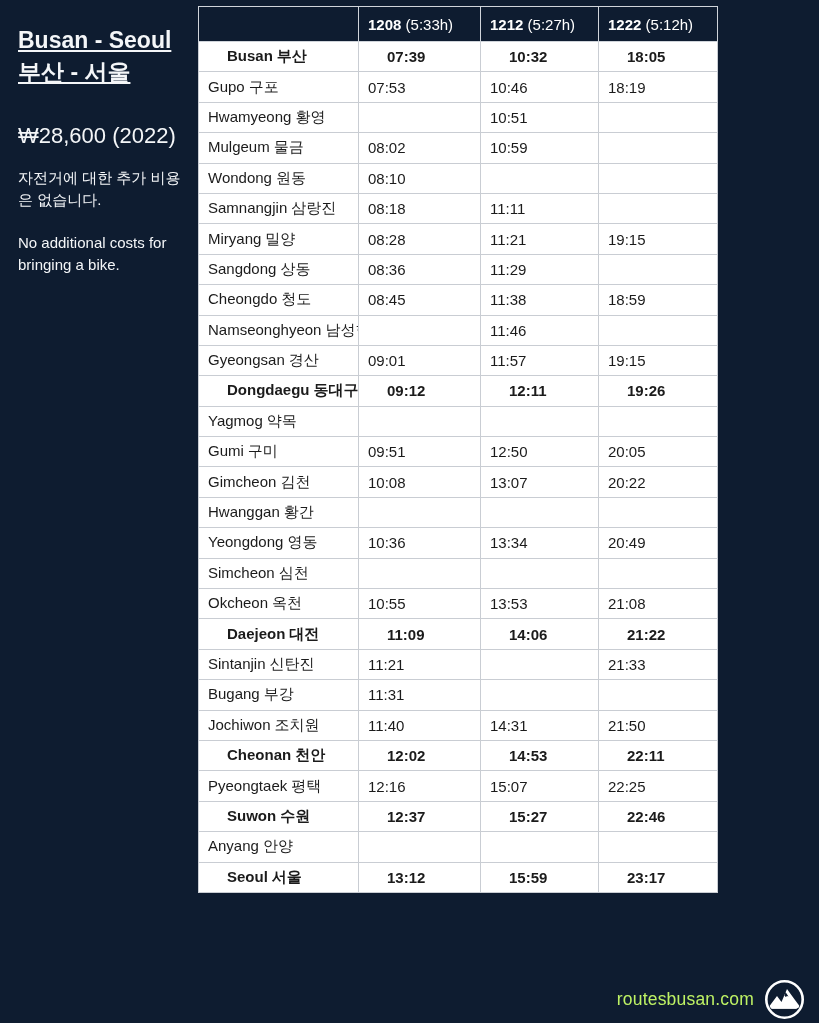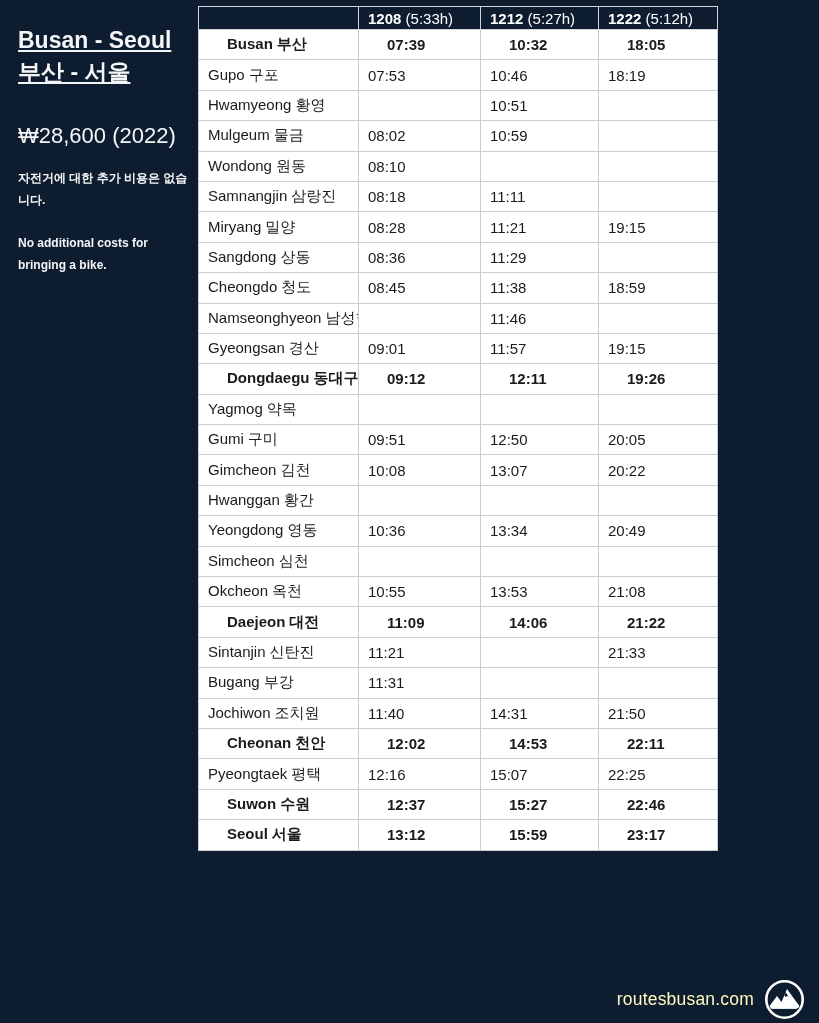--- a/index.html
+++ b/index.html
@@ -27,23 +27,23 @@
     text-decoration: underline;
   }
   .price {
     margin: 38px 0 0 0;
     font-size: 22px;
     line-height: 20px;
     font-weight: 400;
   }
   .note {
     margin: 21px 0 0 0;
-    font-size: 12px;
+    font-size: 15px;
     line-height: 22px;
-    font-weight: 700;
+    font-weight: 400;
   }
 
   
   .timetable {
     position: absolute;
     left: 198px; top: 6px;
     width: 519px;
     border-collapse: collapse;
     table-layout: fixed;
   }
@@ -56,21 +56,21 @@
     border: 1px solid #c9cdd3;
     padding: 0 4px 0 9px;
     text-align: left;
     font-size: 15px;
     white-space: nowrap;
     overflow: hidden;
   }
   .timetable thead th {
     background: #0e1c30;
     color: #ffffff;
-    height: 23px;
+    height: 35px;
     border-color: #cfd4da;
     font-weight: 400;
   }
   .timetable thead th .train-no { font-weight: 700; }
   .timetable tbody td {
     background: #ffffff;
     color: #1b1b1b;
     height: 30.4px;
     font-weight: 400;
   }
@@ -78,21 +78,21 @@
   .station-ko { margin-left: 4px; }
 
   
   .footer {
     position: absolute;
     right: 14px; bottom: 3px;
     height: 42px;
     display: flex;
     align-items: center;
     gap: 10px;
-    color: #fef9c3;
+    color: #bef264;
     text-align: right;
   }
   .site-domain { font-size: 17.5px; letter-spacing: 0.2px; }
   .logo { width: 41px; height: 41px; display: block; }
 </style>
 </head>
 <body>
 
 <aside class="sidebar">
   <h1 class="route-title">Busan - Seoul</h1>
@@ -266,20 +266,26 @@
     <td><span>Pyeongtaek</span><span class="station-ko">평택</span></td>
     <td>12:16</td>
     <td>15:07</td>
     <td>22:25</td>
   </tr>
       <tr class="major">
     <td><span>Suwon</span><span class="station-ko">수원</span></td>
     <td>12:37</td>
     <td>15:27</td>
     <td>22:46</td>
+  </tr>
+      <tr>
+    <td><span>Anyang</span><span class="station-ko">안양</span></td>
+    <td></td>
+    <td></td>
+    <td></td>
   </tr>
       <tr class="major">
     <td><span>Seoul</span><span class="station-ko">서울</span></td>
     <td>13:12</td>
     <td>15:59</td>
     <td>23:17</td>
   </tr>
     </tbody>
 </table>
 

